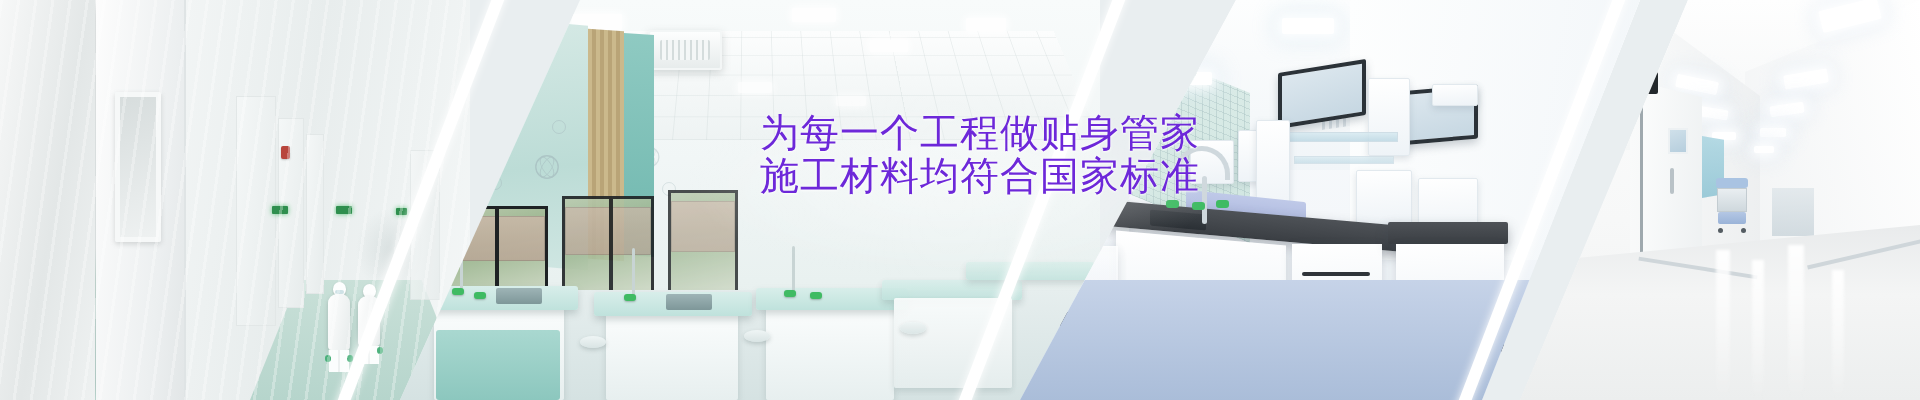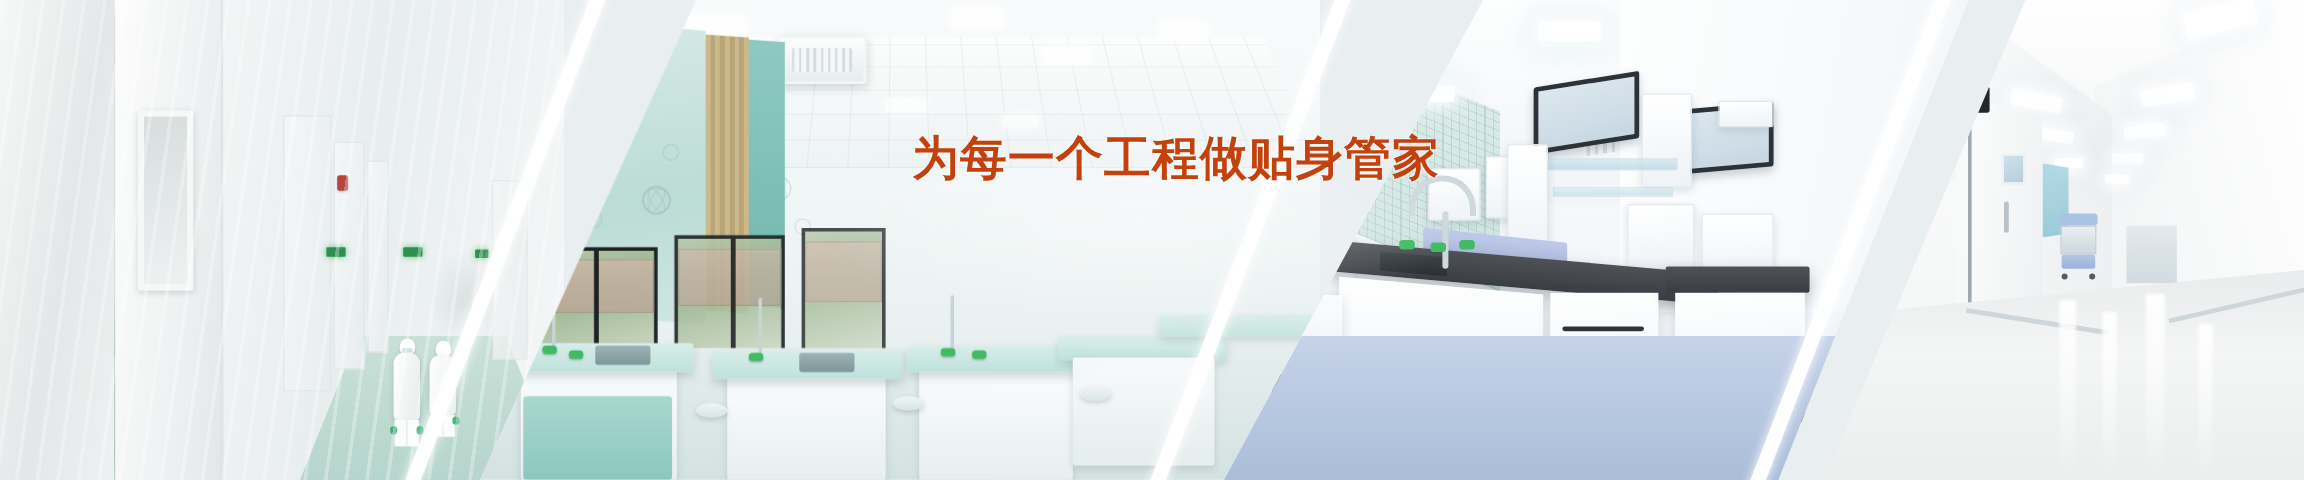--- a/index.html
+++ b/index.html
@@ -203,21 +203,21 @@
 
   
   .sep { position:absolute; top:-40px; height:480px; width:12px; background:#ffffff;
          box-shadow:0 0 9px rgba(255,255,255,.95); }
   #s1 { left:415px; transform:rotate(21deg); }
   #s2 { left:1036px; transform:rotate(21deg); }
   #s3 { left:1536px; transform:rotate(21deg); }
 
   
   .copy { position:absolute; left:760px; top:112px; width:420px; z-index:40; }
-  .headline { font-size:39px; line-height:1.10; font-weight:bold; color:#c2410c;
+  .headline { font-size:39px; line-height:1.10; font-weight:normal; color:#6d28d9;
               letter-spacing:1px; white-space:nowrap;
               text-shadow:0 1px 2px rgba(255,255,255,.75), 0 0 3px rgba(255,255,255,.65); }
   .sub { margin-top:14px; font-size:21px; color:#252525; letter-spacing:.5px;
          white-space:nowrap; text-shadow:0 1px 2px rgba(255,255,255,.8); }
 
   .haze { position:absolute; left:690px; top:96px; width:520px; height:180px; z-index:30;
           background:radial-gradient(ellipse at 50% 50%, rgba(255,255,255,.38), rgba(255,255,255,0) 72%);
           pointer-events:none; }
 </style>
 </head>
@@ -437,15 +437,16 @@
   </div>
 
   <div class="sep" id="s1"></div>
   <div class="sep" id="s2"></div>
   <div class="sep" id="s3"></div>
 
   <div class="haze"></div>
 
   <div class="copy">
     <div class="headline">为每一个工程做贴身管家</div>
+    <div class="headline">施工材料均符合国家标准</div>
   </div>
 
 </div>
 
 </body></html>

